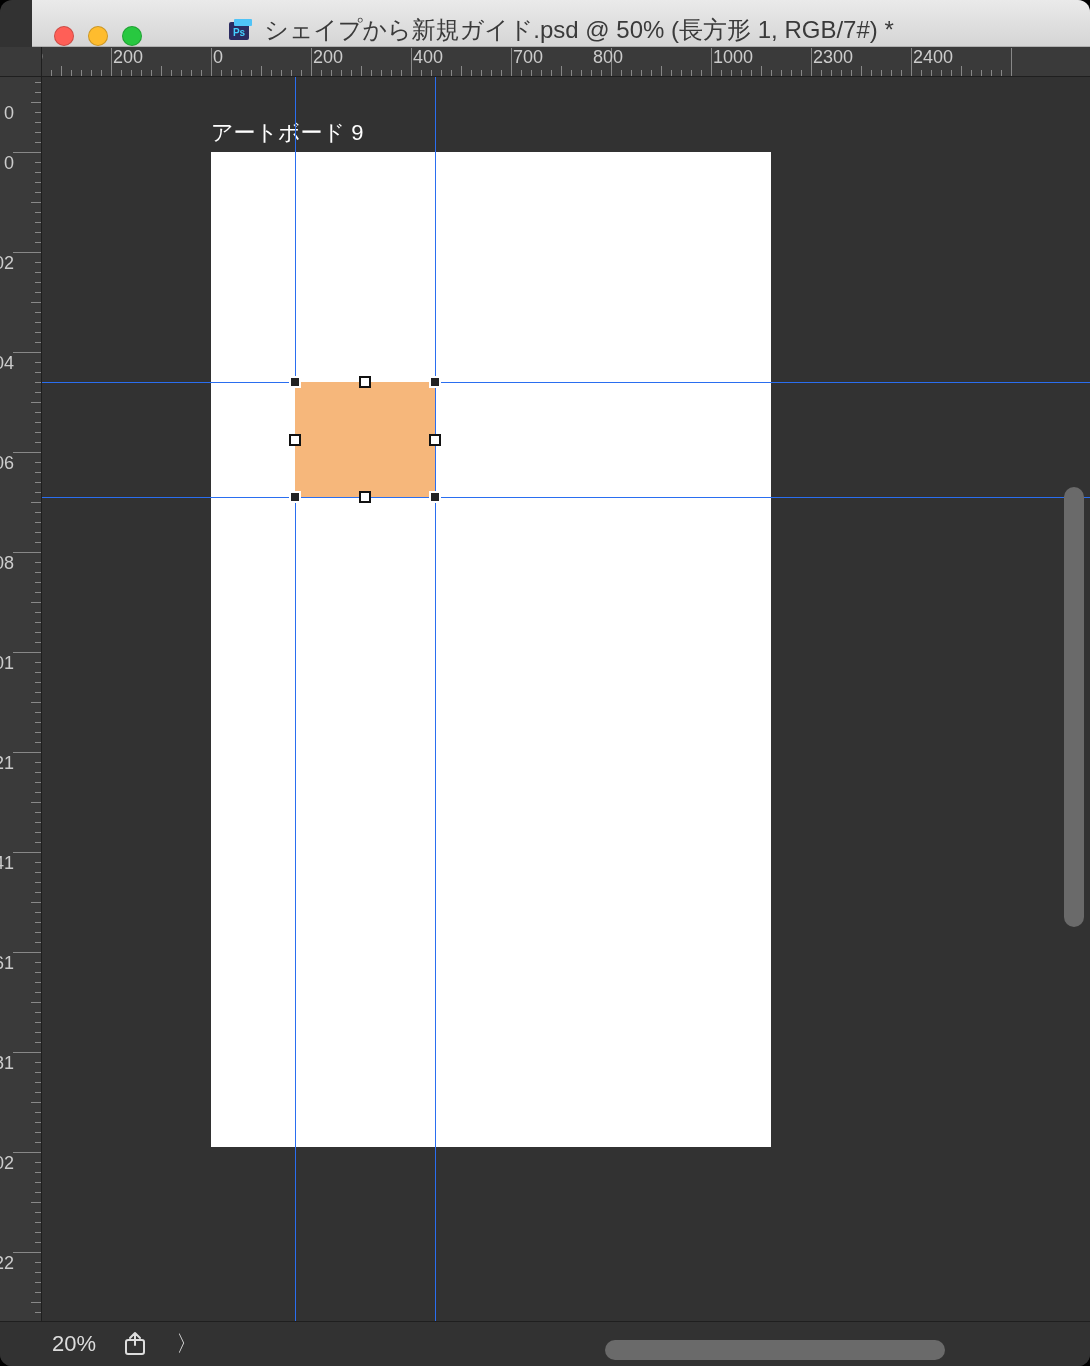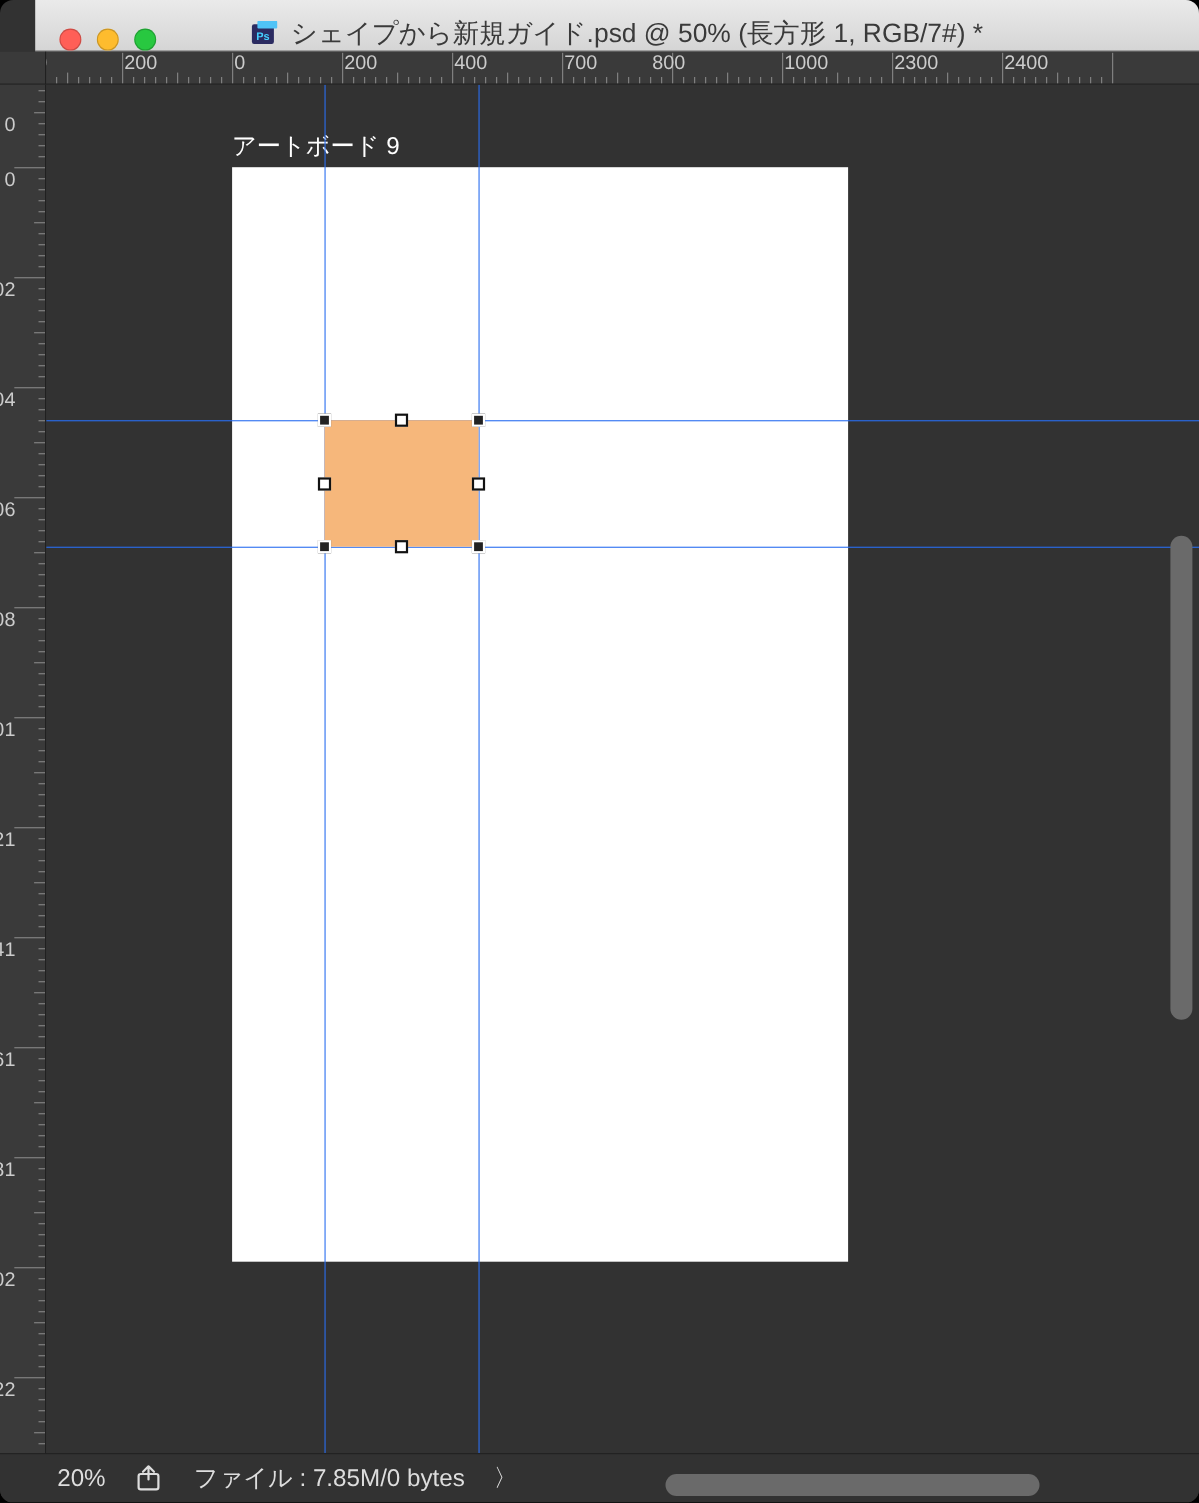--- a/index.html
+++ b/index.html
@@ -533,17 +533,16 @@
   </div>
 
   <div class="statusbar">
     <span class="zoom">20%</span>
     <span class="share">
       <svg width="28" height="26" viewBox="0 0 28 26">
         <rect x="4" y="9" width="18" height="14" rx="2" fill="none" stroke="#ddd" stroke-width="2"></rect>
         <path d="M13 2 L13 14 M13 2 L8 7 M13 2 L18 7" stroke="#ddd" stroke-width="2" fill="none" stroke-linecap="round" stroke-linejoin="round"></path>
       </svg>
     </span>
-    <span>ファイル : 7.85M/0 bytes</span>
     <span class="chev">〉</span>
     <div class="hscroll" id="hscroll" style="left: 605px; width: 340px;"></div>
   </div>
 </div>
 
 </body></html>

